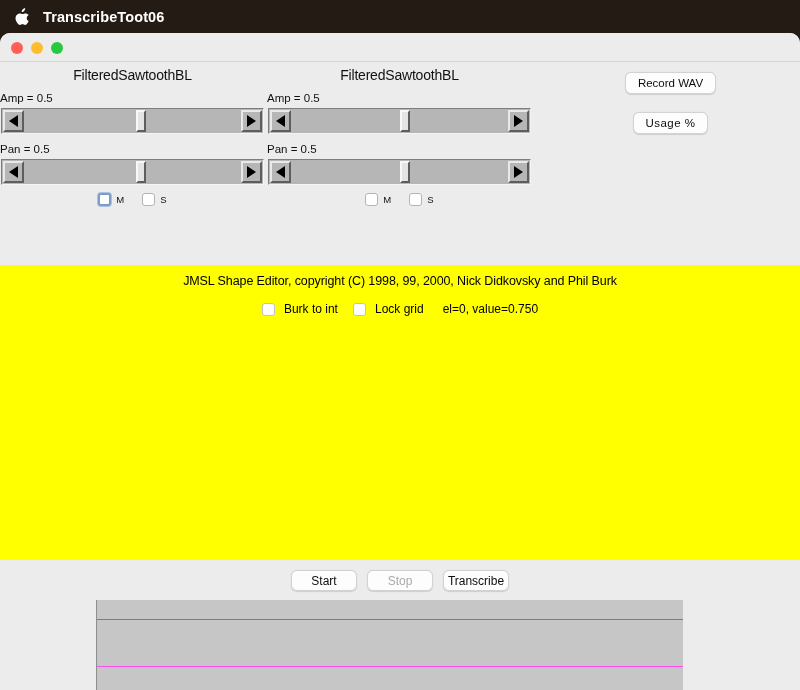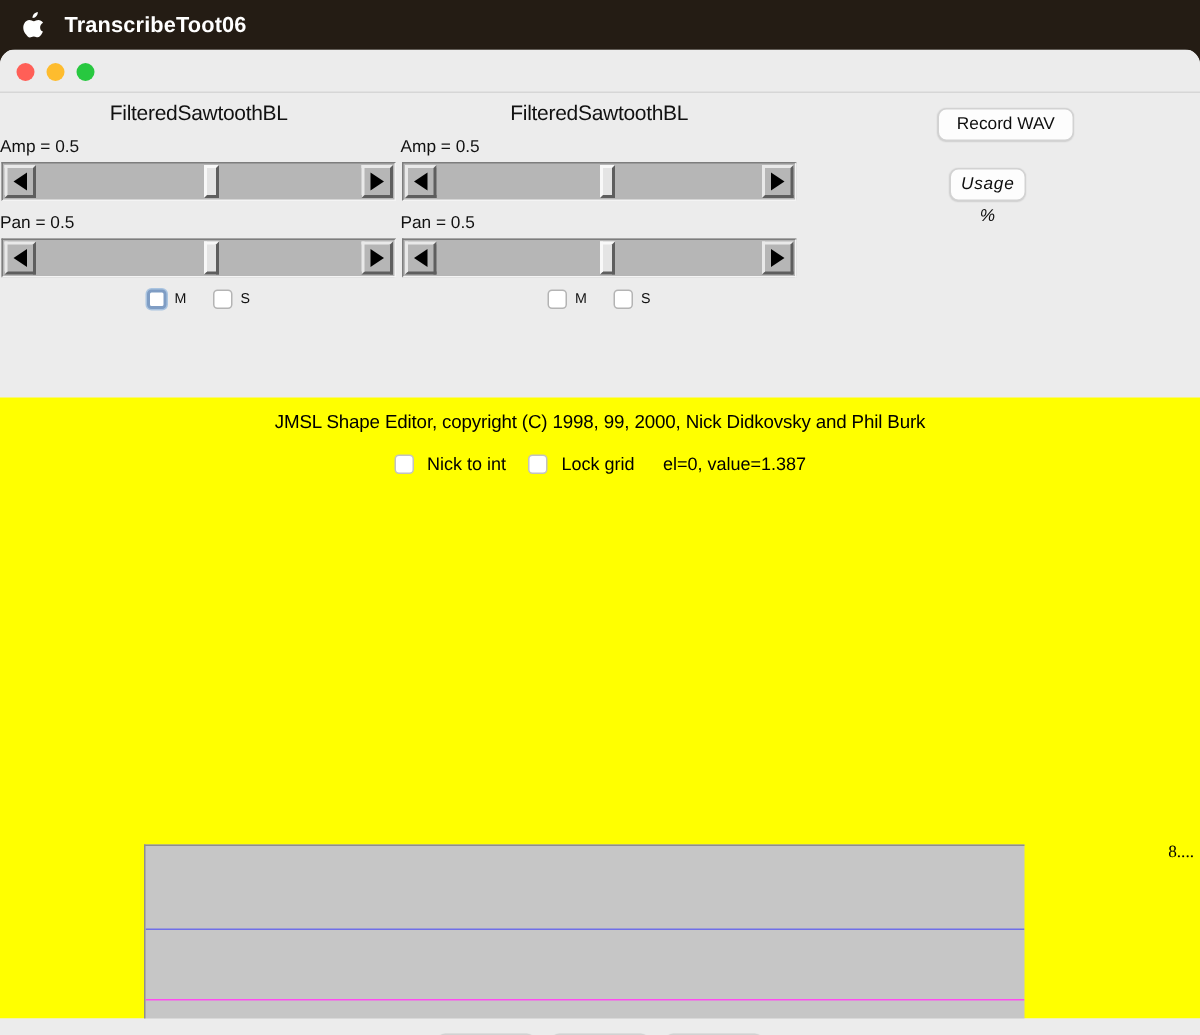--- a/index.html
+++ b/index.html
@@ -181,32 +181,31 @@
     color: #0d0d0d;
     text-align: center;
     box-sizing: border-box;
     box-shadow: 0 0.5px 1px rgba(0,0,0,0.13);
   }
   #record-wav-button {
     width: 91px; height: 22px; line-height: 21px;
     margin-left: 3px;
   }
   #usage-button {
-    width: 51px; height: 22px; line-height: 21px;
+    width: 75px; height: 22px; line-height: 21px;
     margin-left: 11px;
     margin-top: 18px;
     letter-spacing: 0.5px;
-    font-style: italic;
   }
 
   
   #shape-editor {
     position: relative;
     background: #ffff00;
-    height: 414px;
+    height: 295px;
   }
   #editor-title {
     text-align: center;
     font-size: 12.5px;
     color: #000;
     padding-top: 9px;
     letter-spacing: -0.1px;
   }
   #editor-options {
     display: flex;
@@ -366,24 +365,24 @@
       <div class="mac-btn" id="usage-button">Usage  %</div>
     </div>
   </div>
 
   <div id="shape-editor">
 
     <div id="editor-title">JMSL Shape Editor, copyright (C) 1998, 99, 2000, Nick Didkovsky and Phil Burk</div>
 
     <div id="editor-options">
       <div class="ebox"></div>
-      <div class="olabel">Nick to int</div>
+      <div class="olabel">Burk to int</div>
       <div class="ebox"></div>
       <div class="olabel">Lock grid</div>
-      <div id="el-readout">el=0, value=1.387</div>
+      <div id="el-readout">el=0, value=0.750</div>
     </div>
 
     <div class="yscale-label" id="yscale-top">8....</div>
 
     <div id="graph-wrap">
       <div id="graph">
 
         <div id="guide-lines">
             <div class="hline" style="top: 54.86px; background: rgb(111, 111, 232);"></div>
             <div class="hline" style="top: 102.335px; background: rgb(255, 76, 240);"></div>

